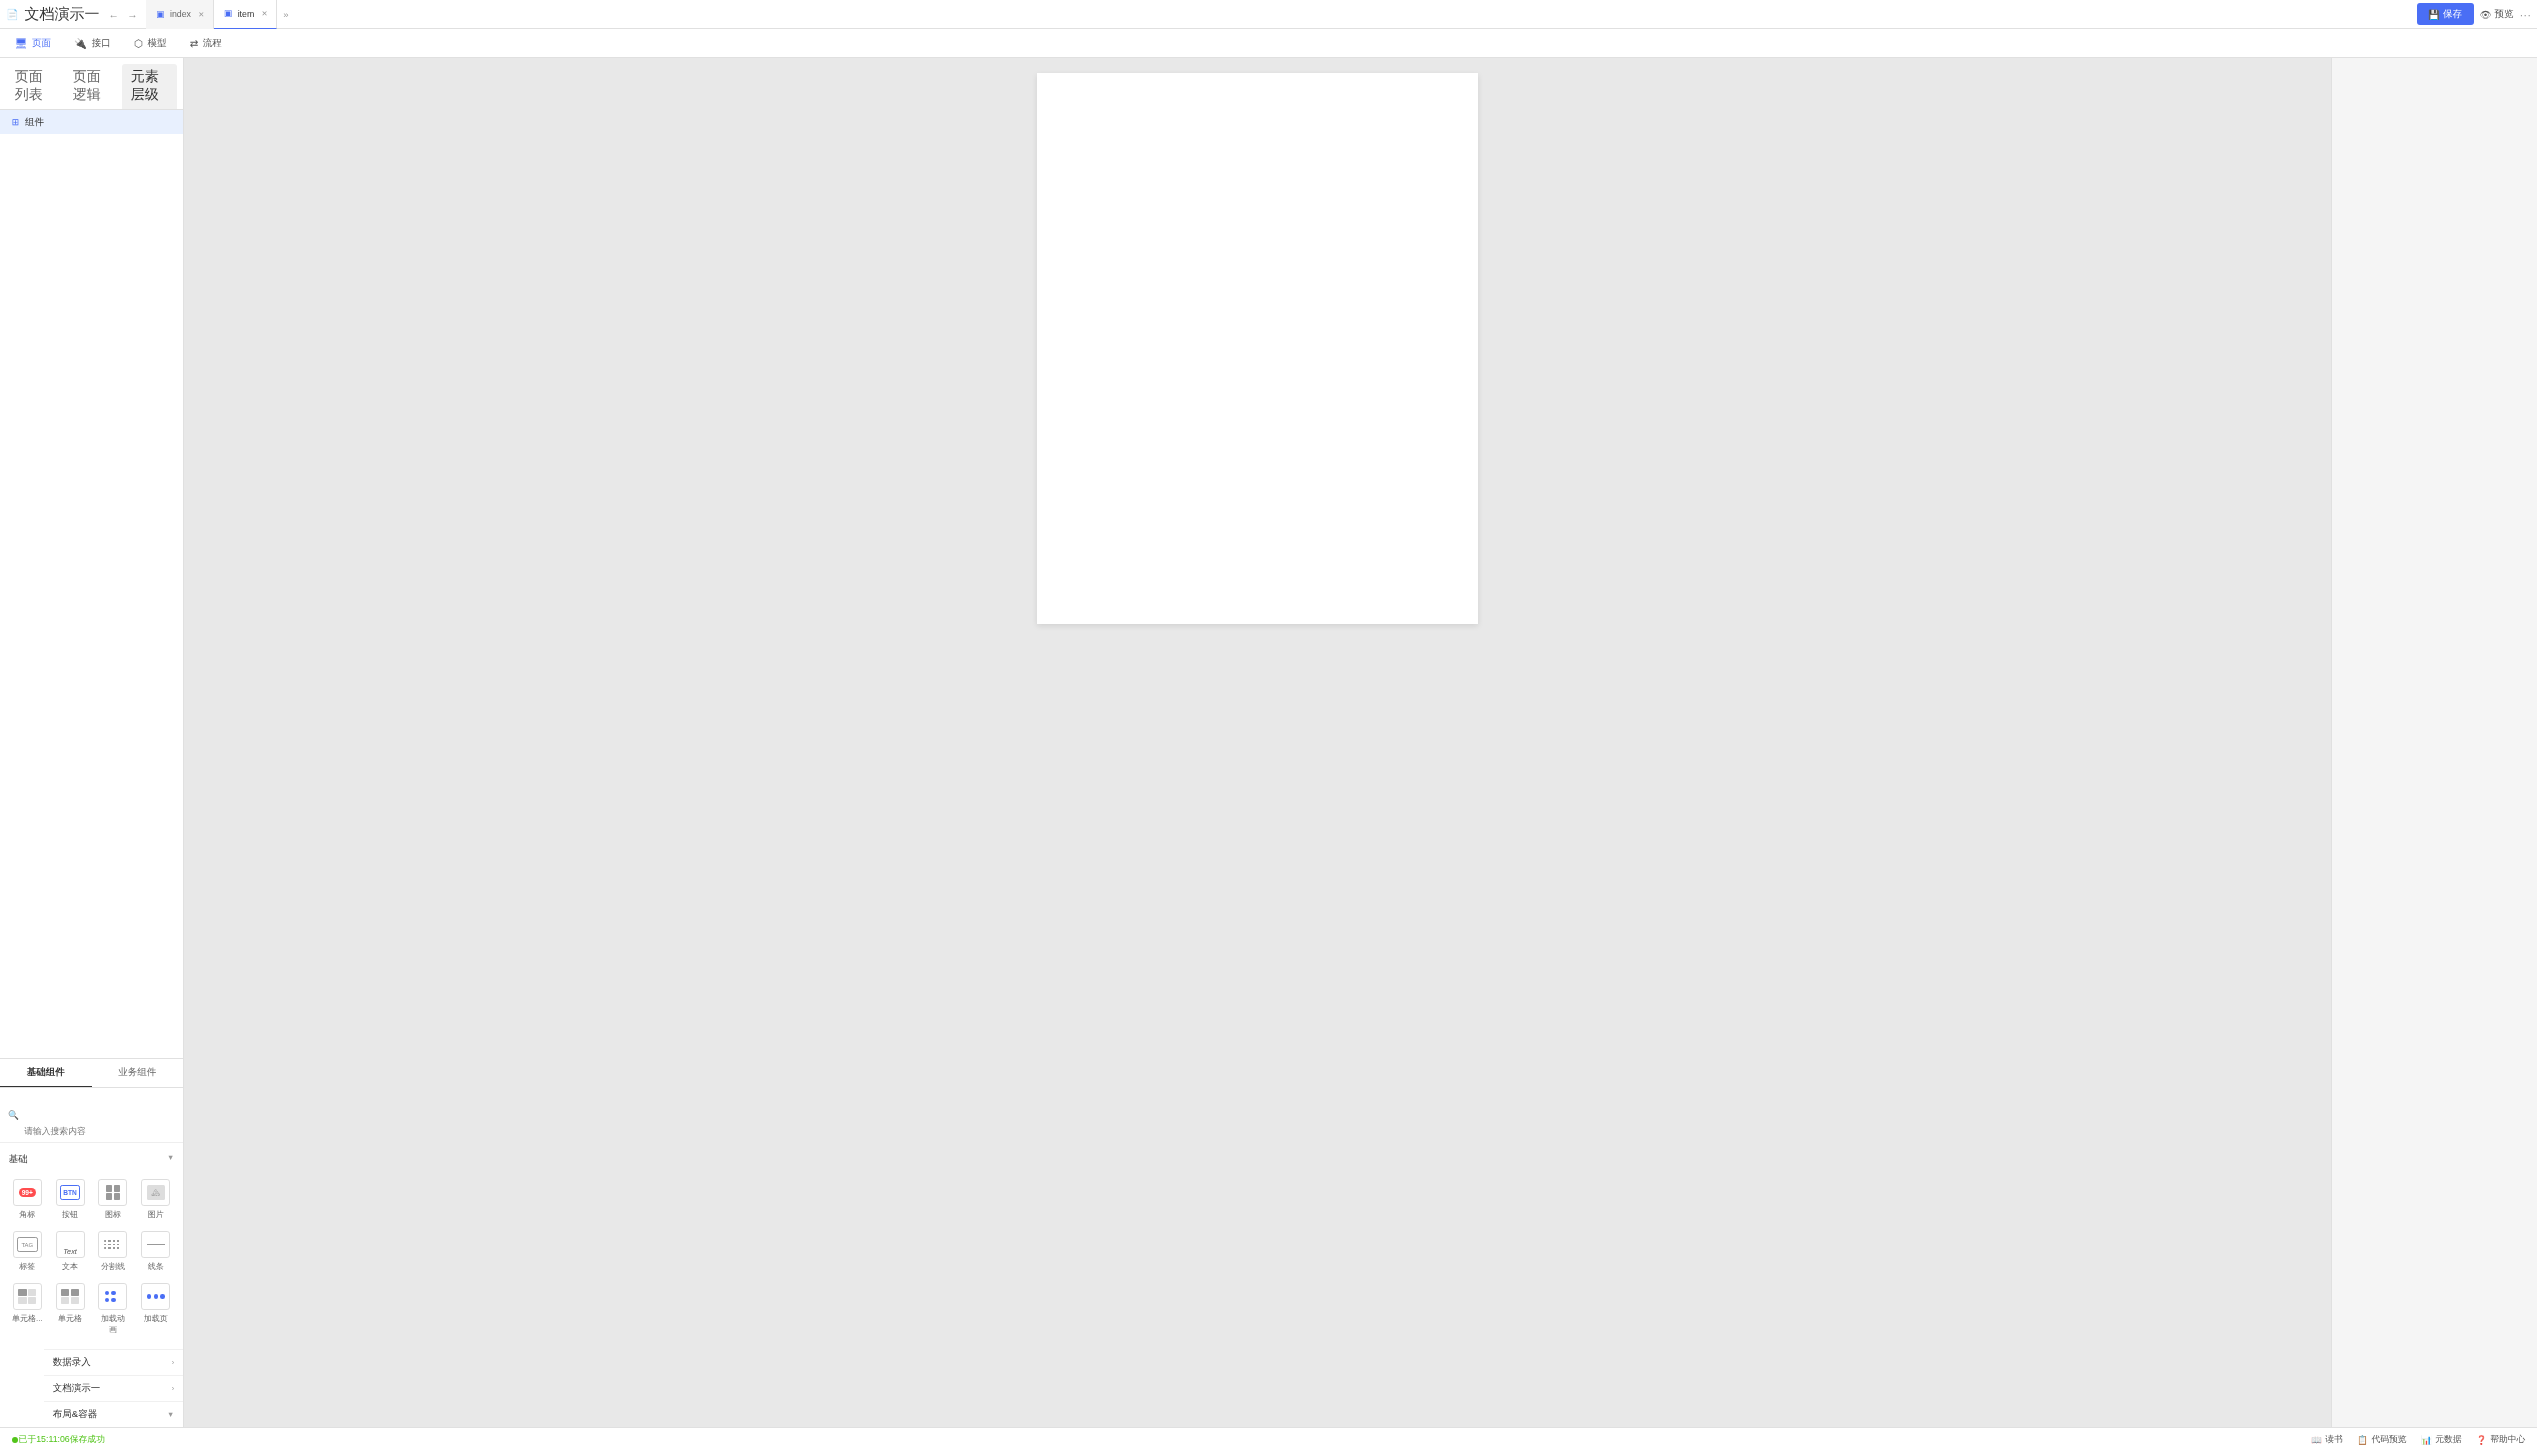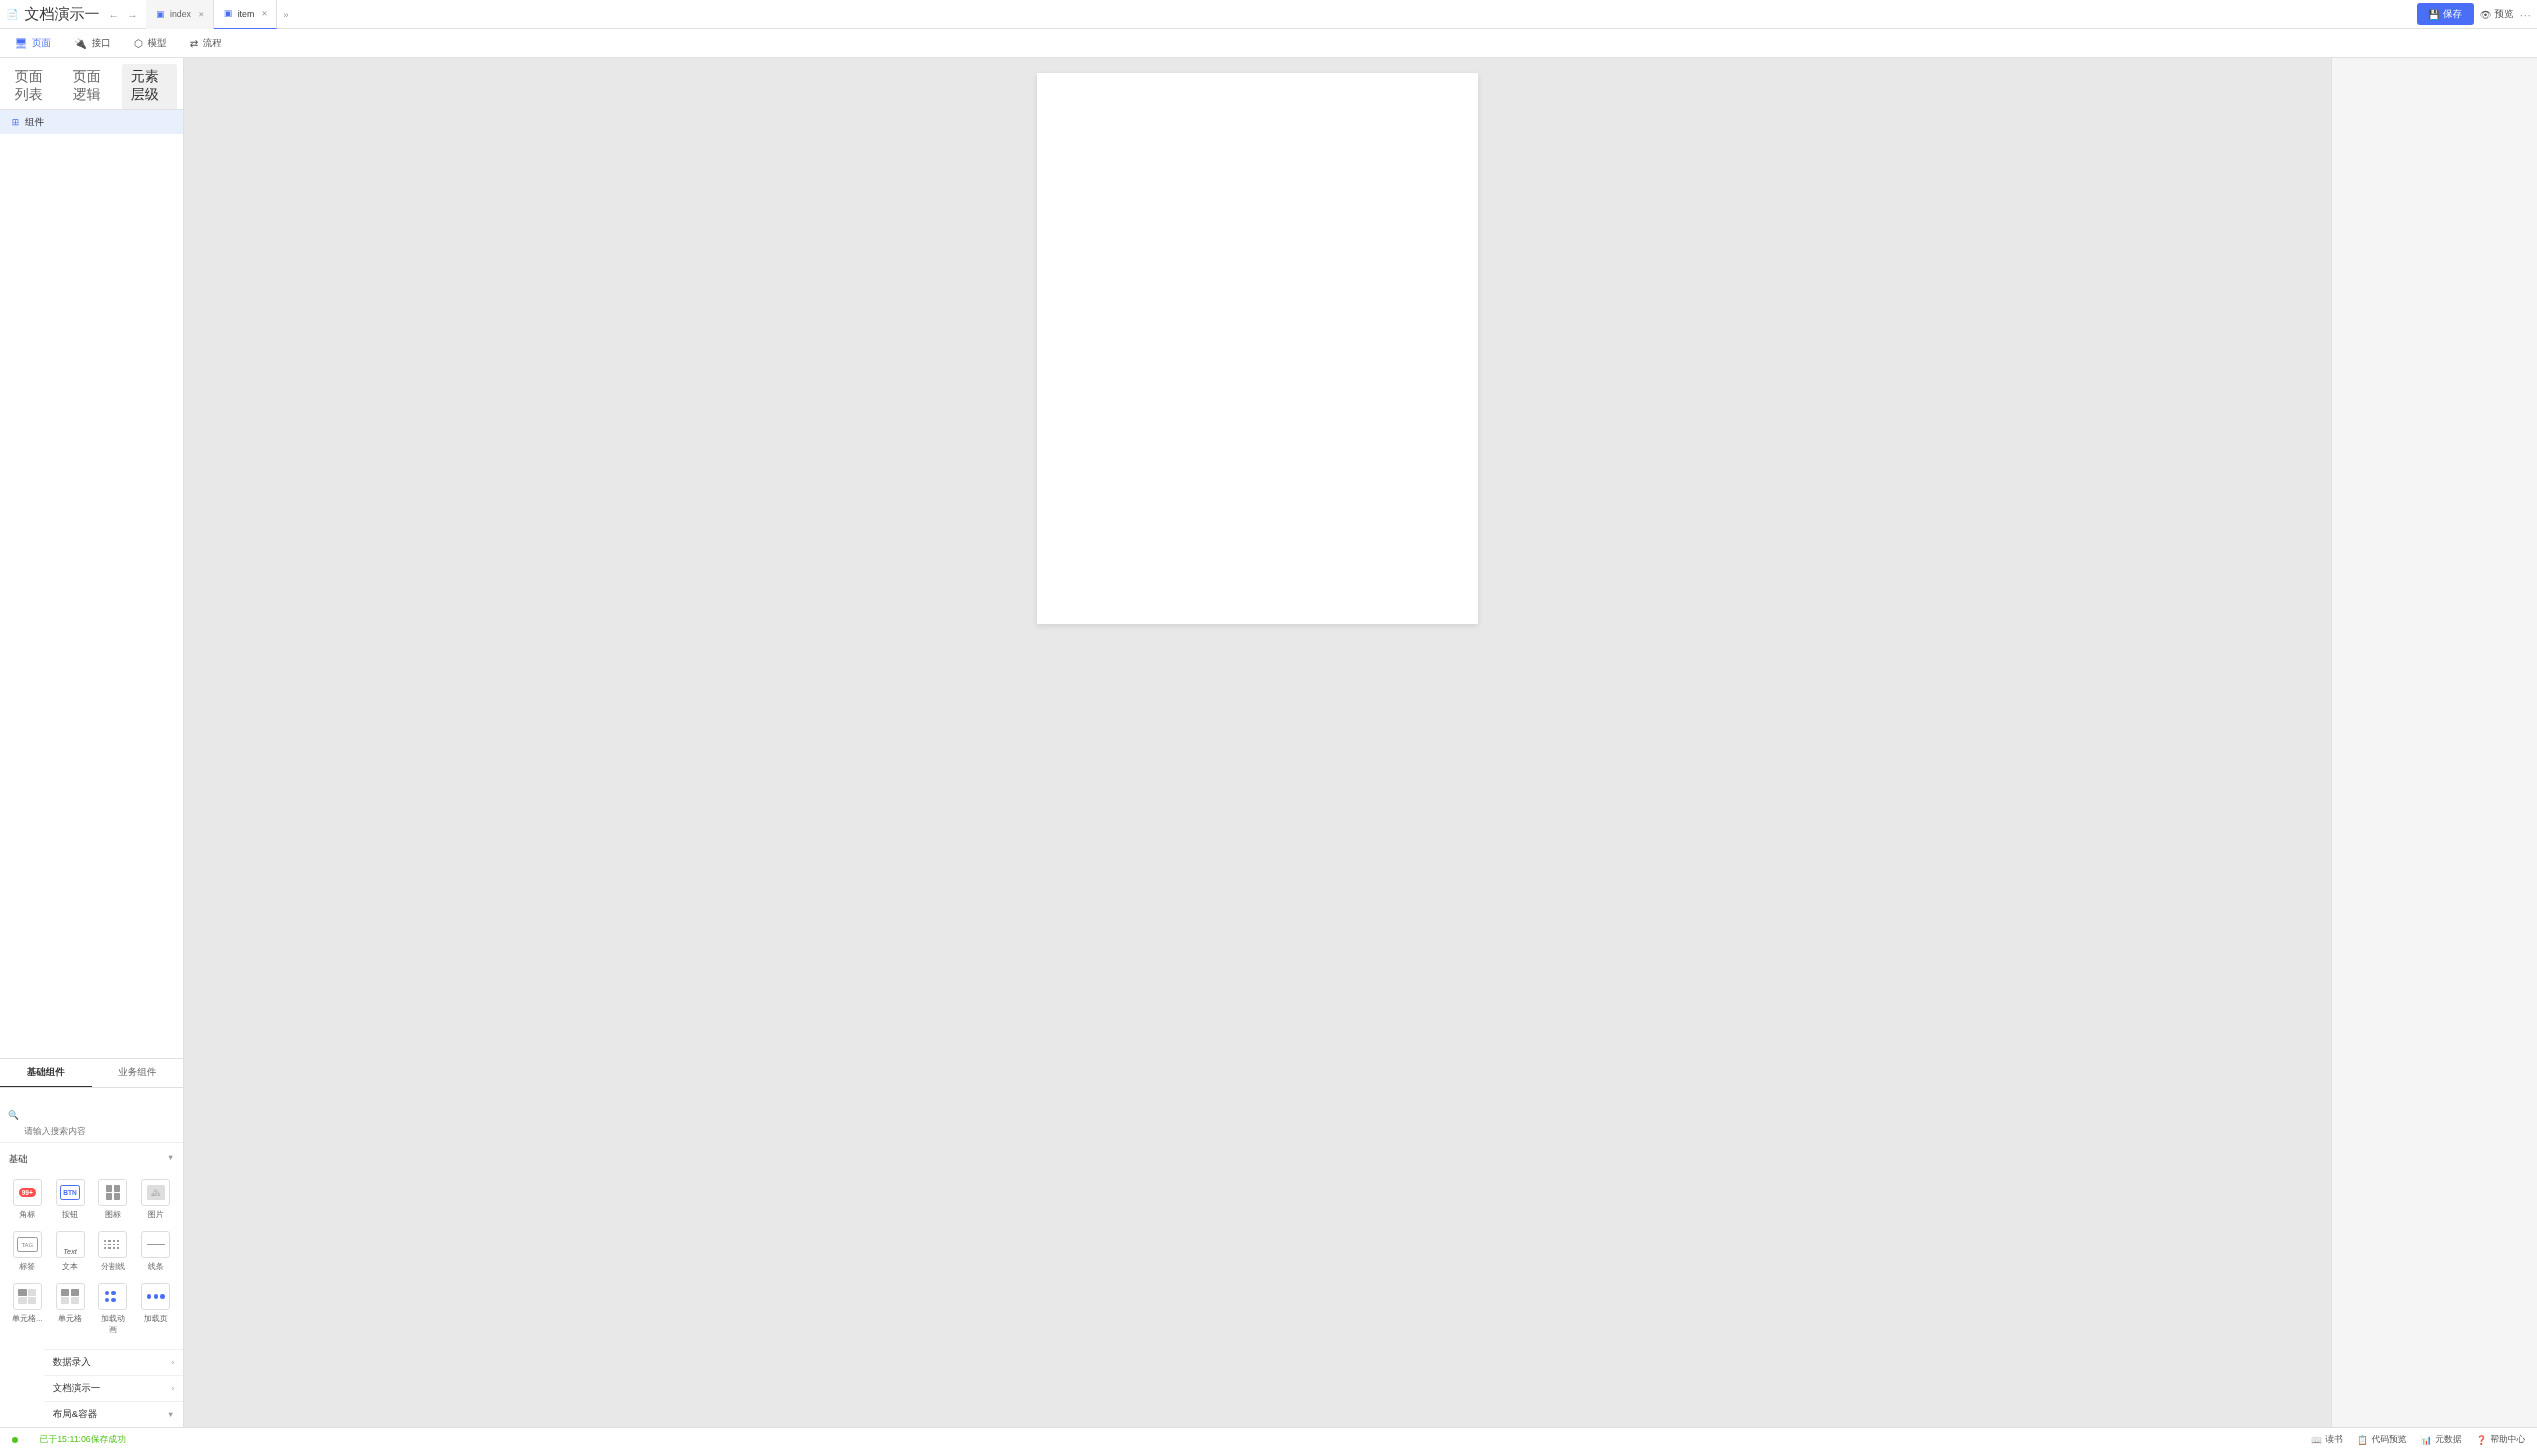--- a/index.html
+++ b/index.html
@@ -65,21 +65,21 @@
 
     
     .canvas-area { flex: 1; background: #e8e8e8; display: flex; align-items: flex-start; justify-content: center; overflow: auto; padding: 14.7px; }
     .canvas-page { background: #fff; width: 441px; min-height: 551px; box-shadow: 0 1.5px 5.9px rgba(0,0,0,0.1); }
 
     
     .right-panel { width: 206px; background: #f5f5f5; border-left: 0.7px solid #e0e0e0; flex-shrink: 0; }
 
     
     .bottom-bar { display: flex; align-items: center; height: 26.4px; background: #fff; border-top: 0.7px solid #e0e0e0; padding: 0 11.7px; gap: 17.6px; flex-shrink: 0; }
-    .bottom-status { display: flex; align-items: center; gap: 22px; color: #52c41a; font-size: 8.8px; }
+    .bottom-status { display: flex; align-items: center; gap: 1px; color: #52c41a; font-size: 8.8px; }
     .bottom-status-dot { width: 5.9px; height: 5.9px; background: #52c41a; border-radius: 50%; }
     .bottom-actions { display: flex; align-items: center; gap: 14.7px; margin-left: auto; }
     .bottom-action { display: flex; align-items: center; gap: 2.9px; color: #555; font-size: 8.8px; cursor: pointer; }
 
     
     .icon-grid { display: grid; grid-template-columns: 1fr 1fr; gap: 1.5px; width: 14.7px; height: 14.7px; }
     .icon-grid-cell { background: #999; border-radius: 0.7px; }
     .icon-badge { background: #ff4d4f; color: #fff; font-size: 6.6px; padding: 0.7px 2.9px; border-radius: 5.9px; font-weight: bold; }
     .icon-btn-box { width: 20.6px; height: 14.7px; border: 1.5px solid #4a6ef5; border-radius: 2.2px; display: flex; align-items: center; justify-content: center; font-size: 6.6px; color: #4a6ef5; font-weight: bold; }
     .icon-tag-box { width: 20.6px; height: 14.7px; border: 1.5px solid #999; border-radius: 2.2px; display: flex; align-items: center; justify-content: center; font-size: 5.9px; color: #888; }

